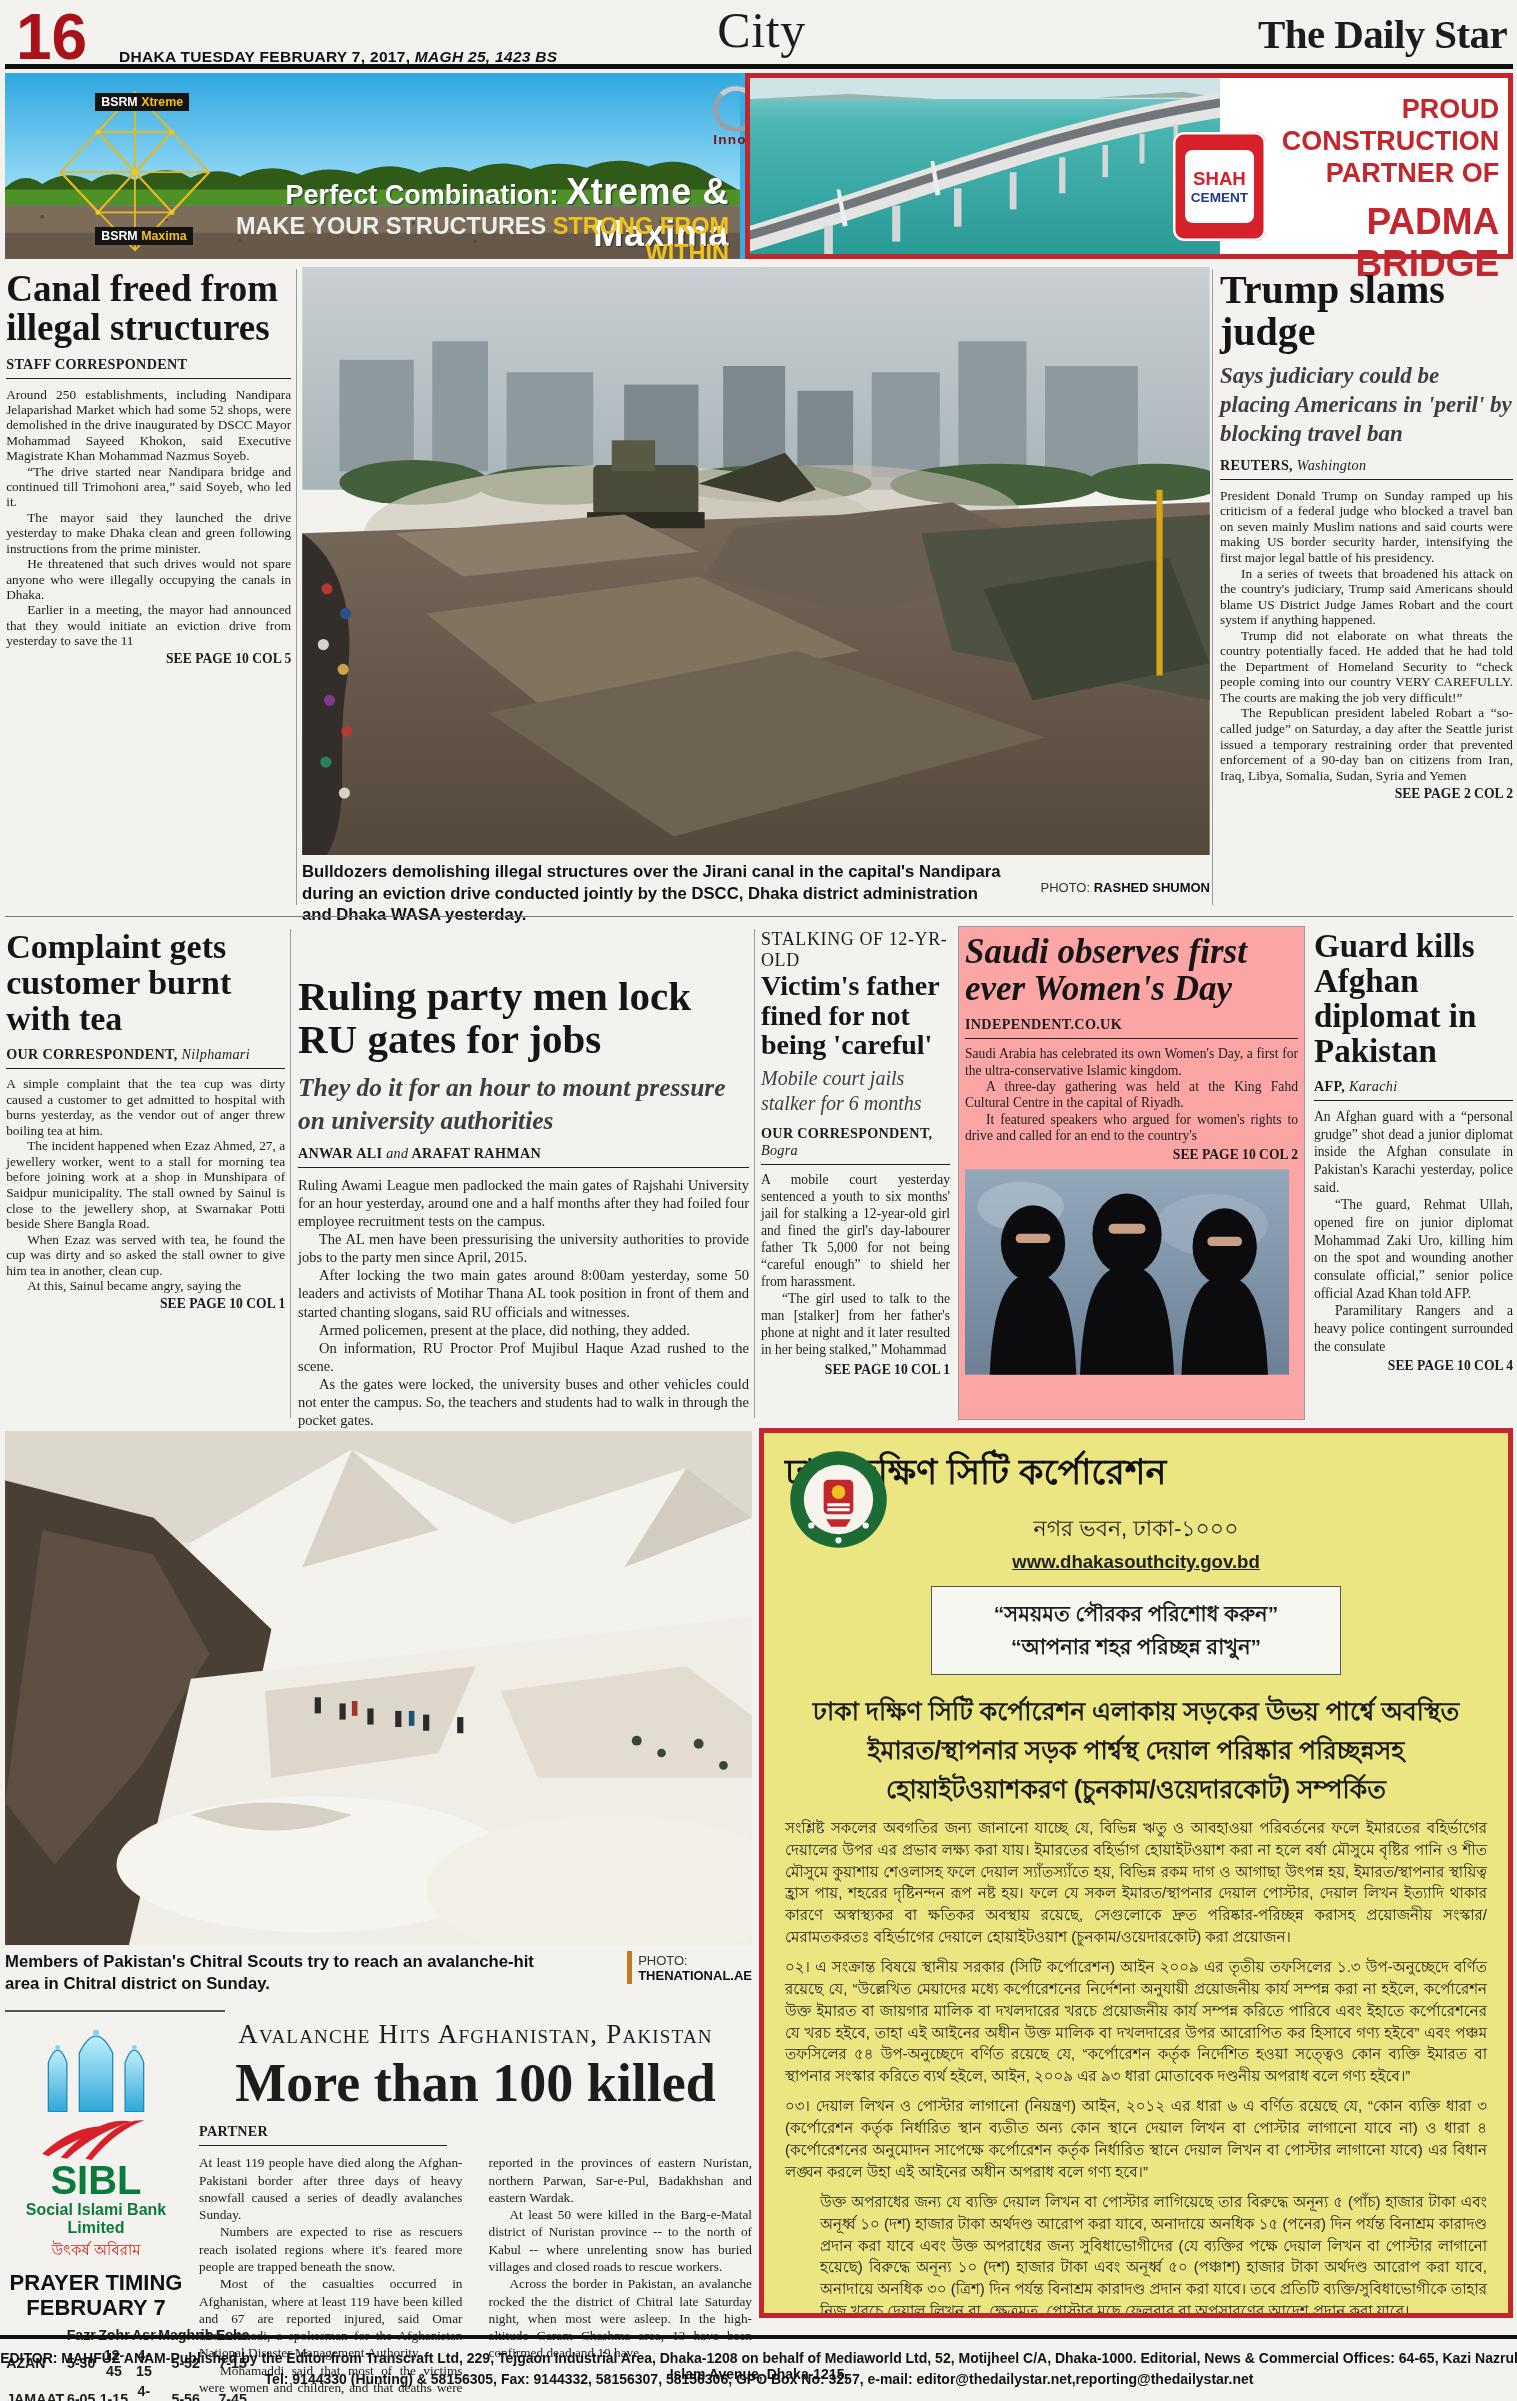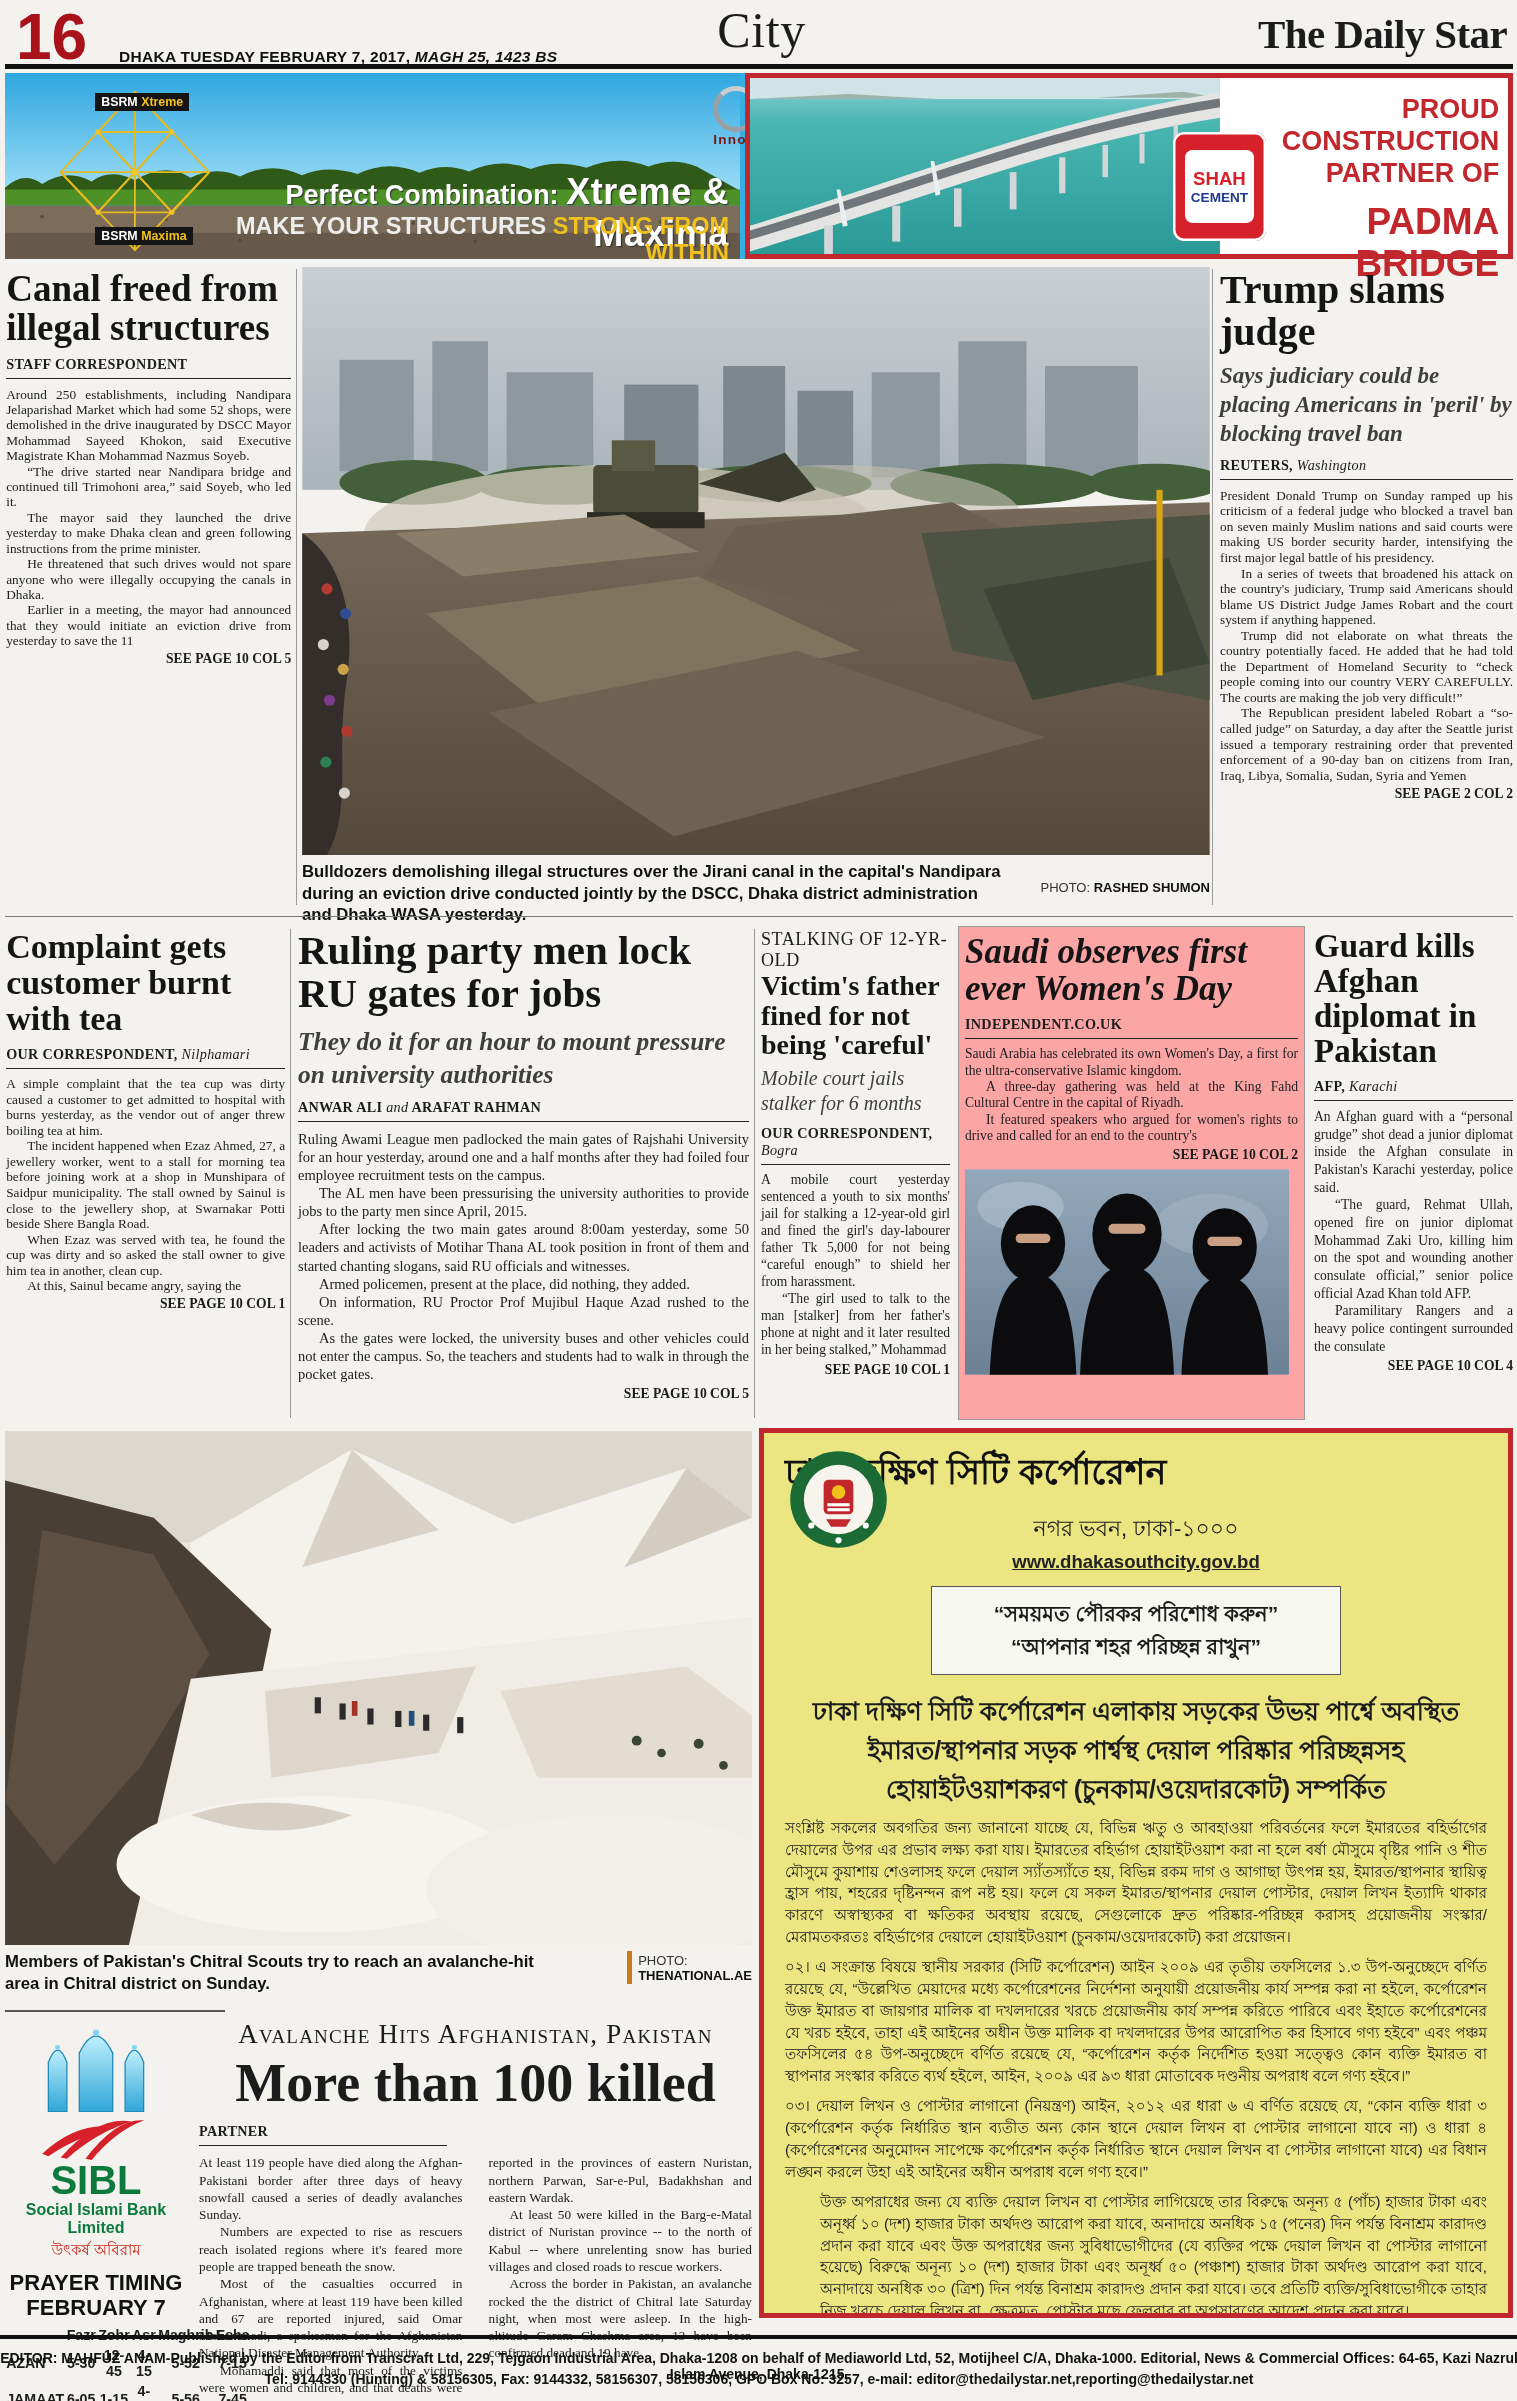--- a/index.html
+++ b/index.html
@@ -329,21 +329,21 @@
         <p>A simple complaint that the tea cup was dirty caused a customer to get admitted to hospital with burns yesterday, as the vendor out of anger threw boiling tea at him.</p>
         <p>The incident happened when Ezaz Ahmed, 27, a jewellery worker, went to a stall for morning tea before joining work at a shop in Munshipara of Saidpur municipality. The stall owned by Sainul is close to the jewellery shop, at Swarnakar Potti beside Shere Bangla Road.</p>
         <p>When Ezaz was served with tea, he found the cup was dirty and so asked the stall owner to give him tea in another, clean cup.</p>
         <p>At this, Sainul became angry, saying the</p>
       </div>
     <div class="more">SEE PAGE 10 COL 1</div>
   </div>
 
   <div class="abs vrule" style="left:290px;top:929px;height:489px;"></div>
 
-  <div class="abs" style="left:298px;top:929px;width:451px;">
+  <div class="abs" style="left:298px;top:975px;width:451px;">
     <div class="art-head" style="font-size:41px;">Ruling party men lock RU gates for jobs</div>
     <div class="art-sub" style="font-size:25.4px;line-height:1.3;margin-top:8.7px;font-weight:700;">They do it for an hour to mount pressure on university authorities</div>
     <div class="byline">
       <span>ANWAR ALI </span><span class="loc">and</span><span> ARAFAT RAHMAN</span>
     </div>
     <div class="byrule"></div>
     <div class="body" style="font-size:14.5px;line-height:1.25;margin-top:7.4px;font-family:'Liberation Serif',serif;">
         <p>Ruling Awami League men padlocked the main gates of Rajshahi University for an hour yesterday, around one and a half months after they had foiled four employee recruitment tests on the campus.</p>
         <p>The AL men have been pressurising the university authorities to provide jobs to the party men since April, 2015.</p>
         <p>After locking the two main gates around 8:00am yesterday, some 50 leaders and activists of Motihar Thana AL took position in front of them and started chanting slogans, said RU officials and witnesses.</p>

